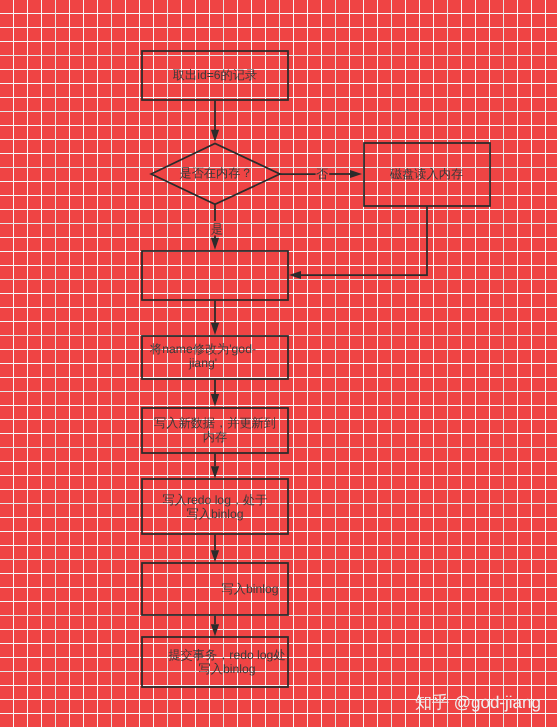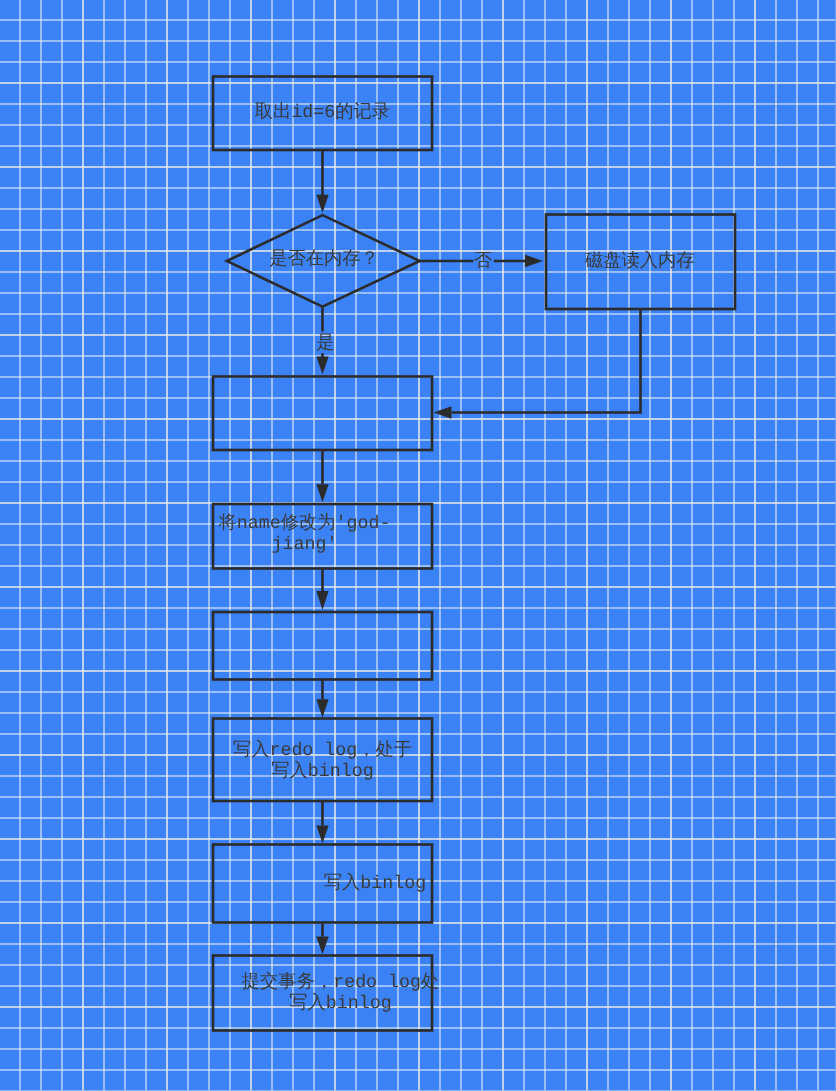--- a/index.html
+++ b/index.html
@@ -1,20 +1,20 @@
 <!DOCTYPE html>
 <html><head>
 <meta charset="utf-8">
 <title>MySQL update flowchart</title>
 <style>
   html,body{margin:0;padding:0;}
   body{width:557px;height:727px;overflow:hidden;background:#ffffff;
        font-family:"Liberation Sans",sans-serif;
        -webkit-font-smoothing:antialiased;text-rendering:geometricPrecision;}
-  #canvas{position:relative;width:557px;height:727px;overflow:hidden;background:#3b82f6;font-family:Liberation Mono, monospace;}
+  #canvas{position:relative;width:557px;height:727px;overflow:hidden;background:#ef4444;}
   #grid{position:absolute;left:0;top:0;width:557px;height:727px;
     background-image:
       linear-gradient(to right,  #e5e5e6 1px, transparent 1px),
       linear-gradient(to bottom, #e5e5e6 1px, transparent 1px),
       linear-gradient(to right,  #f7f7f8 1px, transparent 1px),
       linear-gradient(to bottom, #f7f7f8 1px, transparent 1px);
     background-size: 56px 56px, 56px 56px, 14px 14px, 14px 14px;
     background-position: 55px 0, 0 55px, 13px 0, 0 13px;
   }
   #shapes{position:absolute;left:0;top:0;}
@@ -78,28 +78,33 @@
   <div class="nodelabel" style="left:363px;top:144px;width:127px;height:61px;">
     <span>磁盘读入内存</span>
   </div>
   <div class="nodelabel" style="left:152px;top:143px;width:128px;height:61px;">
     <span>是否在内存？</span>
   </div>
   <div class="nodelabel" style="left:141px;top:335px;width:124px;height:43px;">
     <span>将name修改为'god-</span>
     <span>jiang'</span>
   </div>
+  <div class="nodelabel" style="left:141px;top:408px;width:148px;height:45px;">
+    <span>写入新数据，并更新到</span>
+    <span>内存</span>
+  </div>
   <div class="nodelabel" style="left:141px;top:480px;width:148px;height:54px;text-align:right;">
     <span>写入redo log，处于</span>
     <span>写入binlog</span>
   </div>
   <div class="nodelabel" style="left:141px;top:563px;width:148px;height:52px;margin-left:35px;">
     <span>写入binlog</span>
   </div>
   <div class="nodelabel" style="left:141px;top:637px;width:148px;height:51px;padding-left:24px;">
     <span>提交事务，redo log处</span>
     <span>写入binlog</span>
   </div>
 
   <div class="edgelabel" style="left:312px;top:168px;width:20px;">否</div>
   <div class="edgelabel" style="left:207px;top:223px;width:20px;">是</div>
 
+  <div id="watermark" style="left:415px;top:692px;">知乎 @god-jiang</div>
 </div>
 
 </body></html>

